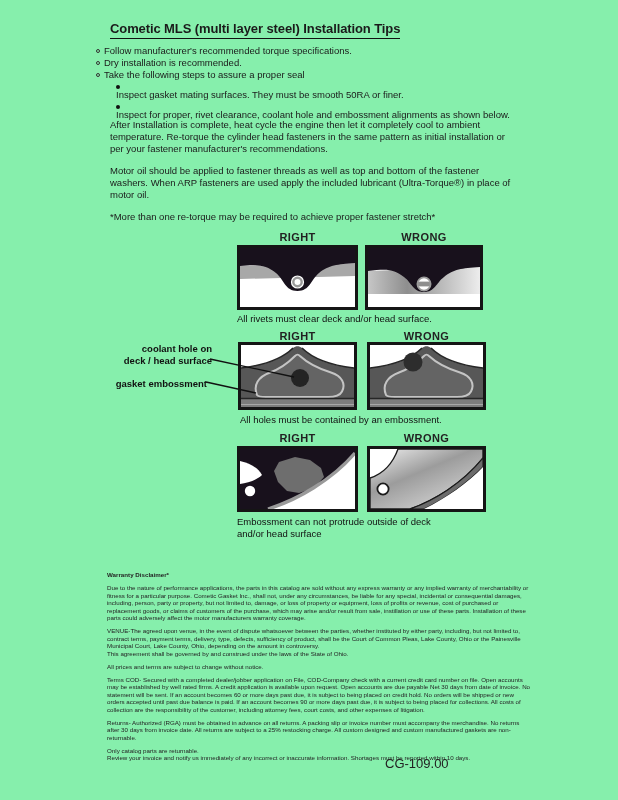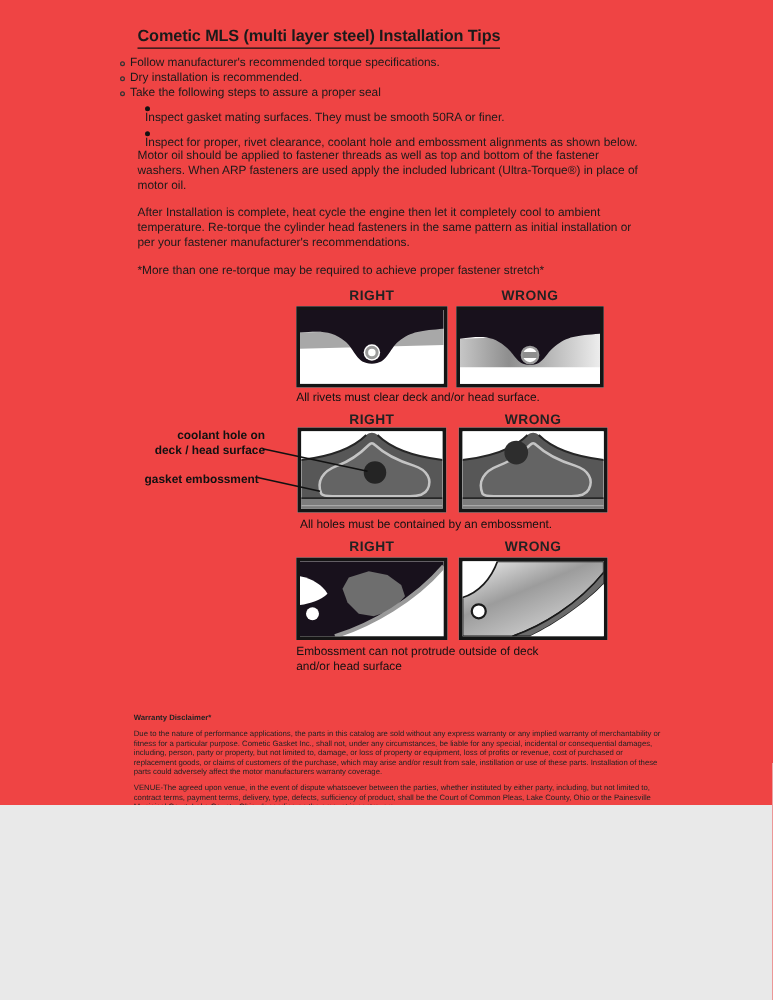--- a/index.html
+++ b/index.html
@@ -1,18 +1,18 @@
 <!DOCTYPE html>
 <html><head>
 <meta charset="utf-8">
 <style>
   * { margin:0; padding:0; box-sizing:border-box; }
   html,body { background:#e9e9e9; }
   .page {
-    position:relative; width:618px; height:644px; background:#ef4444;
+    position:relative; width:618px; height:800px; background:#86efac;
     font-family:"Liberation Sans", sans-serif; color:#1a1a1a; overflow:hidden;
     margin:0 auto;
   }
   
   .doc-title {
     position:absolute; left:110px; top:21px;
     font-size:13px; font-weight:bold; letter-spacing:-0.1px;
     border-bottom:1.6px solid #111; padding-bottom:2px; display:inline-block;
   }
   .tips { position:absolute; left:96px; top:45px; width:440px; font-size:9.5px;text-align:right; }
@@ -75,22 +75,22 @@
       <span class="marker-dot"></span>
       <span>Inspect gasket mating surfaces.  They must be smooth 50RA or finer.</span>
     </div>
     <div class="tip-row sub">
       <span class="marker-dot"></span>
       <span>Inspect for proper, rivet clearance, coolant hole and embossment alignments as shown below.</span>
     </div>
   </div>
 
   <div class="diesel">
+    <p>After Installation is complete, heat cycle the engine then let it completely cool to ambient temperature. Re-torque the cylinder head fasteners in the same pattern as initial installation or per your fastener manufacturer's recommendations.</p>
     <p>Motor oil should be applied to fastener threads as well as top and bottom of the fastener washers. When ARP fasteners are used apply the included lubricant (Ultra-Torque®) in place of motor oil.</p>
-    <p>After Installation is complete, heat cycle the engine then let it completely cool to ambient temperature. Re-torque the cylinder head fasteners in the same pattern as initial installation or per your fastener manufacturer's recommendations.</p>
     <p class="note">*More than one re-torque may be required to achieve proper fastener stretch*</p>
   </div>
 
   <div class="dlabel" style="left:237px; top:231px; width:121px;">RIGHT</div>
   <div class="dlabel" style="left:365px; top:231px; width:118px;">WRONG</div>
 
   <div class="dbox" style="left:237px; top:245px; width:121px; height:65px;">
     <svg viewBox="0 0 115 59" preserveAspectRatio="none">
       <rect width="115" height="59" fill="#ffffff"></rect>
       <path d="M0,18 L115,15 L115,28 L0,31 Z" fill="#a8a8a8"></path>

